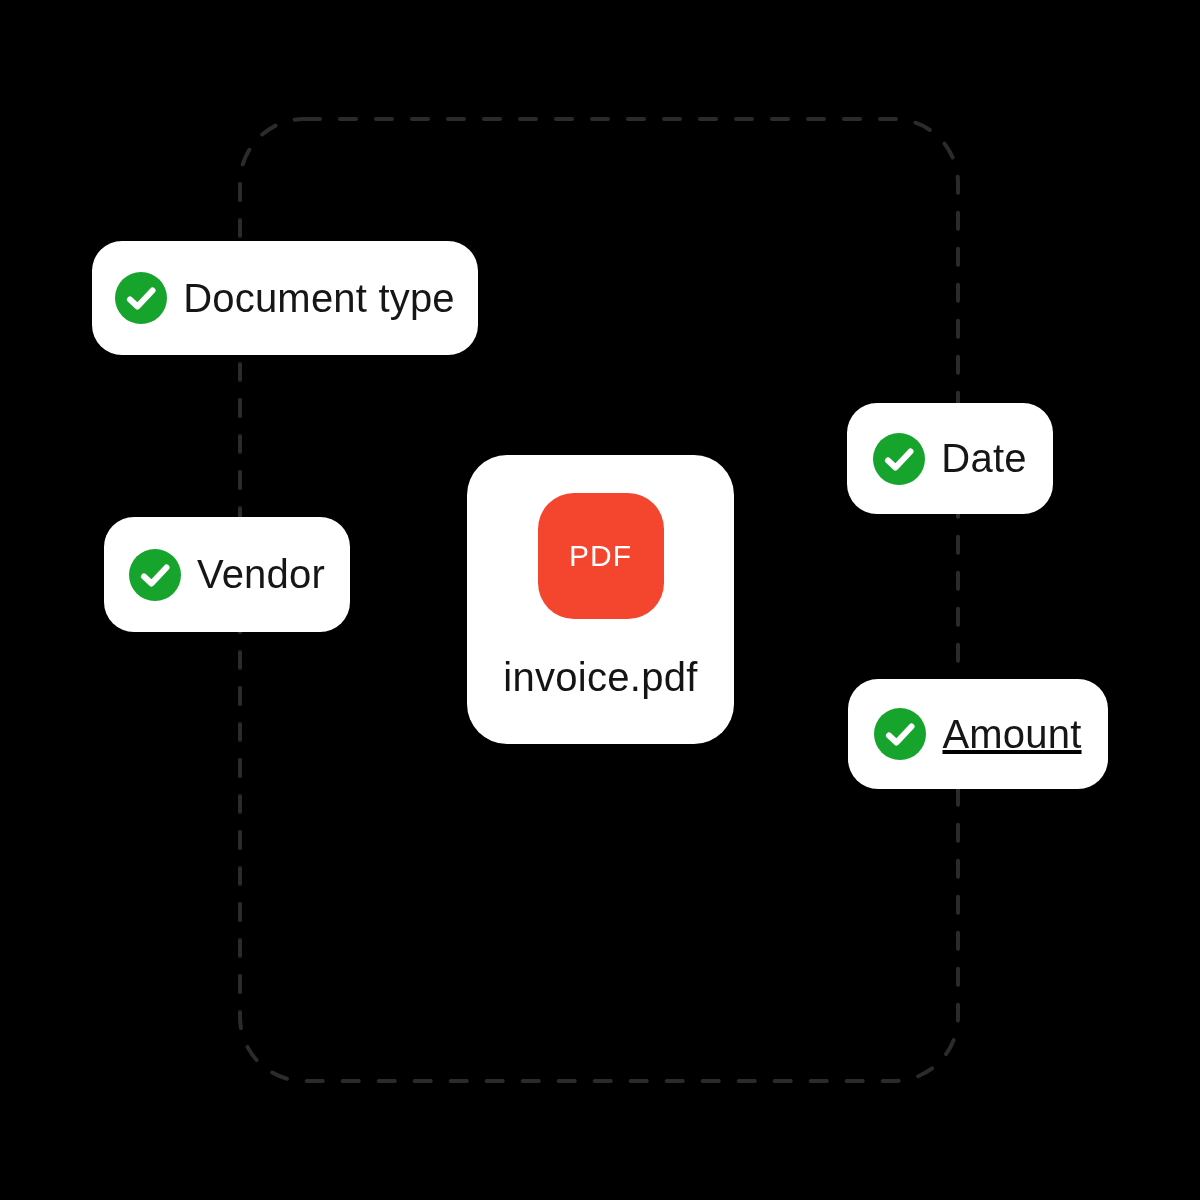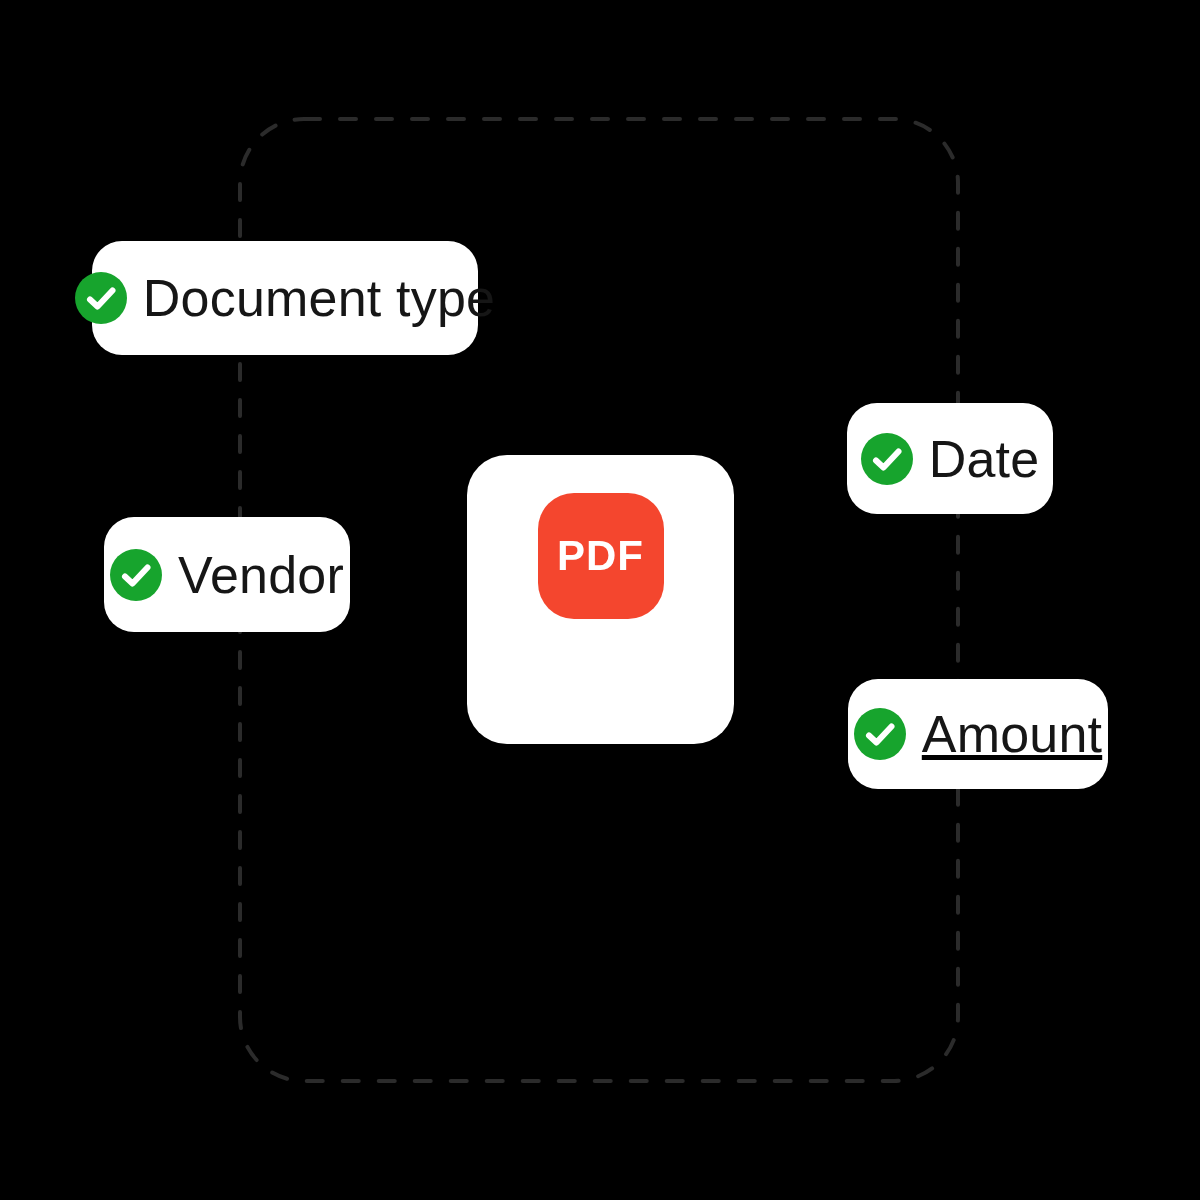--- a/index.html
+++ b/index.html
@@ -35,21 +35,21 @@
   .chip-vendor   { left: 92px;  top: 517px; width: 246px; height: 115px; margin-left: 12px; }
   .chip-date     { left: 847px; top: 403px; width: 206px; height: 111px; }
   .chip-amount   { left: 848px; top: 679px; width: 260px; height: 110px; text-decoration: underline; }
   .check-badge {
     width: 52px;
     height: 52px;
     flex: 0 0 52px;
     display: block;
   }
   .chip-label {
-    font-size: 52px;
+    font-size: 40px;
     font-weight: 500;
     color: #161616;
     letter-spacing: 0.2px;
     white-space: nowrap;
   }
   .file-card {
     position: absolute;
     left: 467px;
     top: 455px;
     width: 267px;
@@ -65,22 +65,22 @@
     width: 126px;
     height: 126px;
     background: #f4462e;
     border-radius: 36px;
     display: flex;
     align-items: center;
     justify-content: center;
   }
   .pdf-badge-text {
     color: #ffffff;
-    font-size: 42px;
-    font-weight: 700;
+    font-size: 30px;
+    font-weight: 400;
     letter-spacing: 1px;
   }
   .filename {
     margin-top: 36px;
     font-size: 40px;
     font-weight: 400;
     color: #141414;
     letter-spacing: 0.3px;
   }
 </style>
@@ -122,15 +122,16 @@
       <circle cx="26" cy="26" r="26" fill="#17a42d"></circle>
       <path d="M15 27.5 L22.5 34.5 L37.5 18.5" stroke="#ffffff" stroke-width="6" fill="none" stroke-linecap="round" stroke-linejoin="round"></path>
     </svg>
     <span class="chip-label">Amount</span>
   </div>
 
   <div class="file-card">
     <div class="pdf-badge">
       <span class="pdf-badge-text">PDF</span>
     </div>
+    <div class="filename">invoice.pdf</div>
   </div>
 
 </div>
 
 </body></html>

